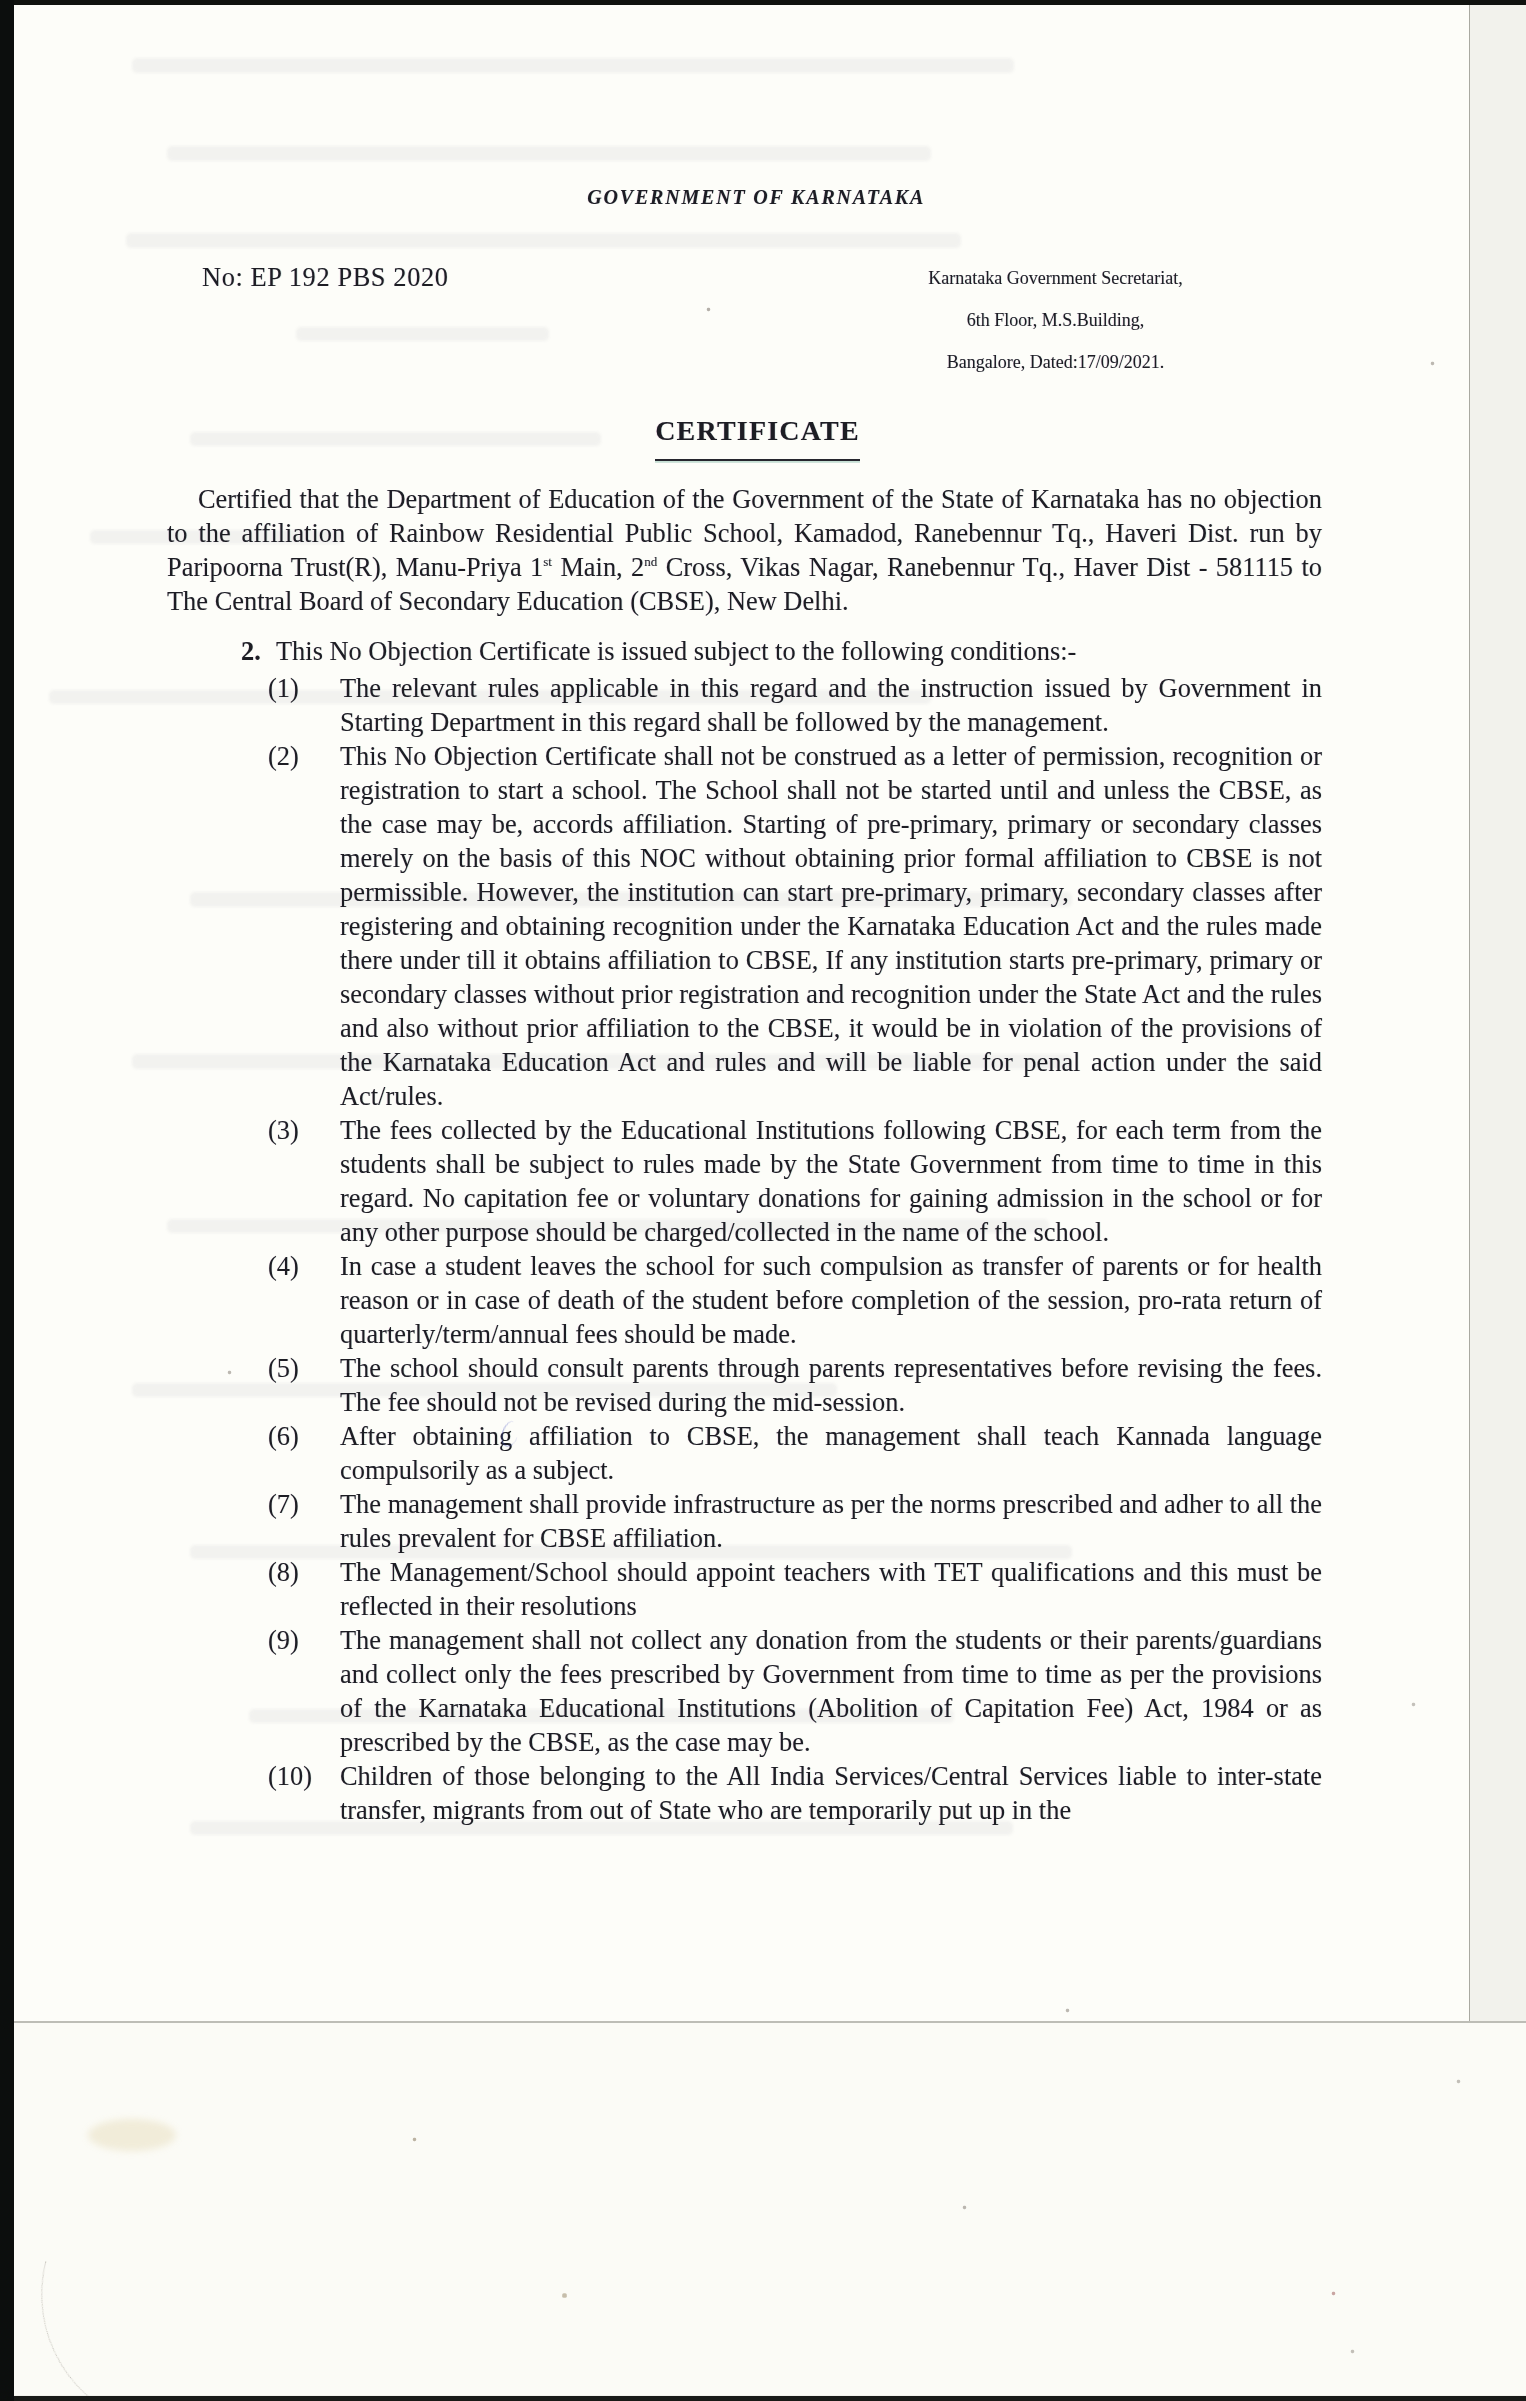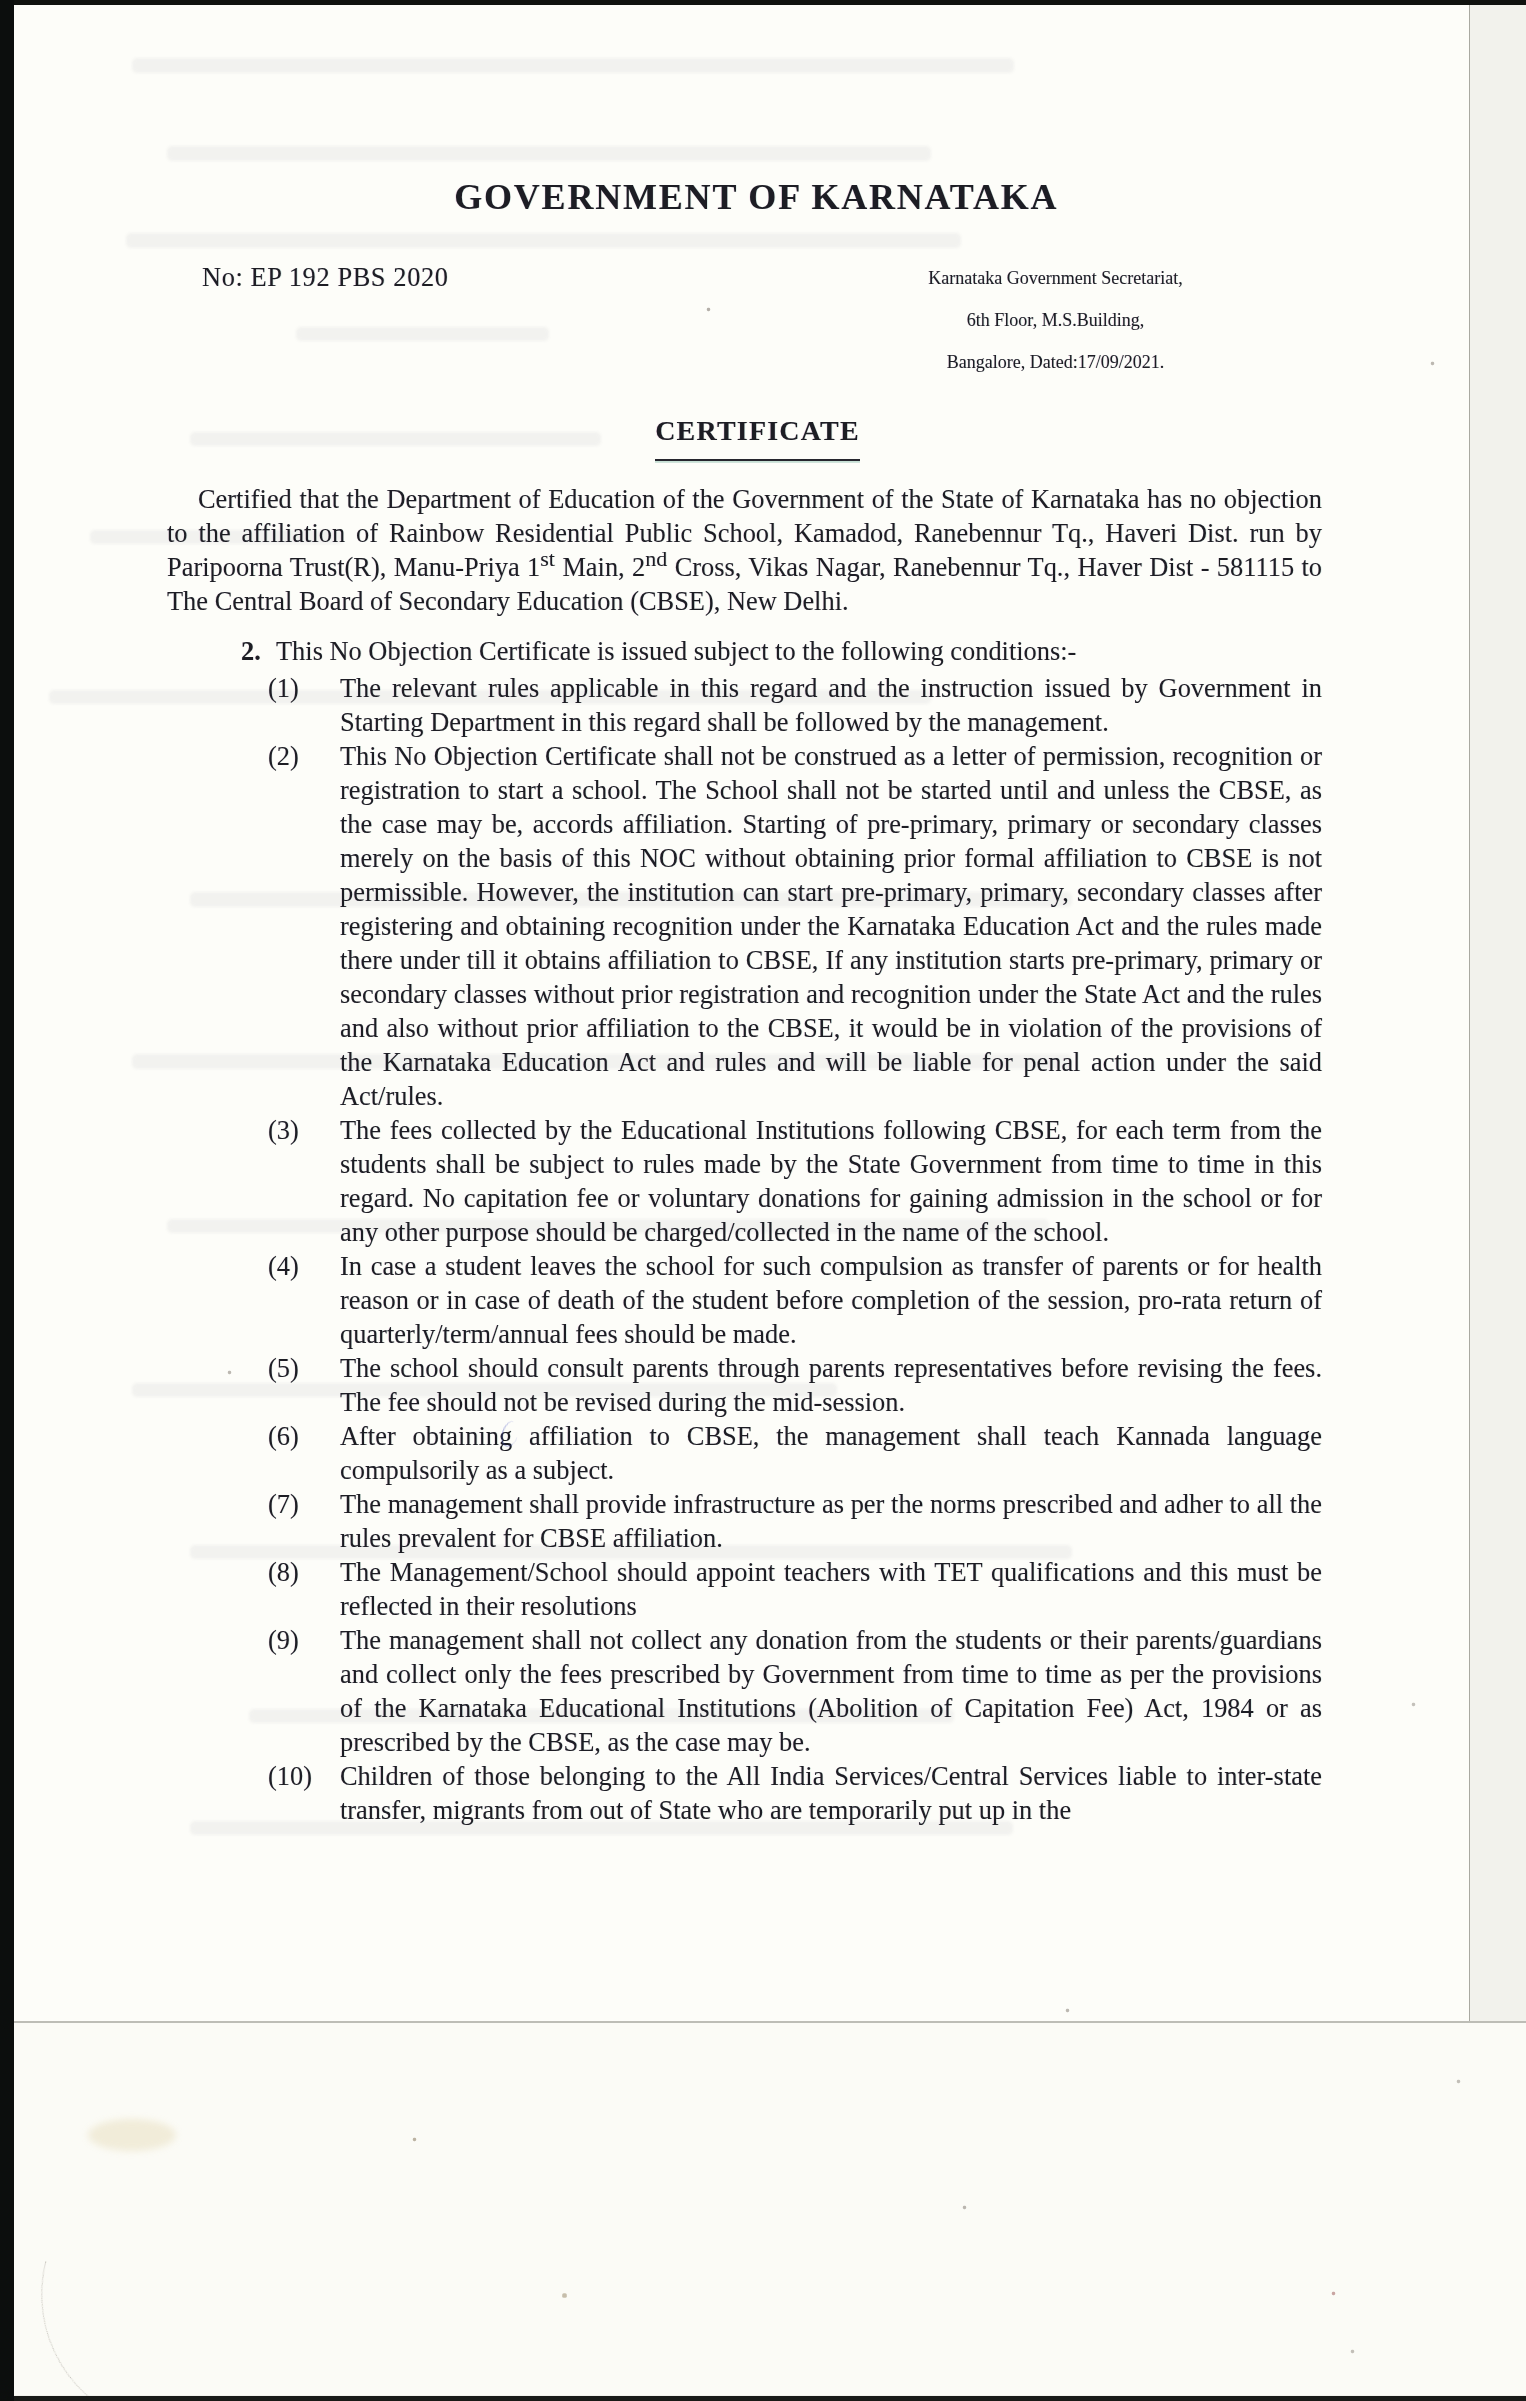--- a/index.html
+++ b/index.html
@@ -28,22 +28,23 @@
     background:#fbfbf6;z-index:2;
   }
 
   
   .ghost{position:absolute;background:#6a6a78;opacity:.07;filter:blur(1.8px);border-radius:4.7px;z-index:1;}
 
   .content{position:relative;z-index:2;}
 
   .title{
     margin:0;padding:175px 0 0 23.5px;text-align:center;
-    font-size:36px;font-weight:bold;letter-spacing:1.8px;line-height:34px;
+    font-size:20px;font-weight:bold;letter-spacing:1.8px;line-height:34px;
     text-shadow:0.6px 0 0 rgba(0,130,110,.18),-0.6px 0 0 rgba(170,0,130,.15);
+    font-style:italic;
   }
   .ref-row{position:relative;margin-top:47px;height:128px;}
   .ref-no{
     position:absolute;left:35px;top:1.2px;font-weight:normal;font-size:26.4px;
     letter-spacing:0.6px;
     text-shadow:0.6px 0 0 rgba(0,130,110,.18),-0.6px 0 0 rgba(170,0,130,.15);
   }
   .address{
     position:absolute;left:636px;top:-3.5px;width:505px;text-align:center;
     font-size:18px;line-height:42px;
@@ -54,21 +55,21 @@
     display:inline-block;font-size:28px;font-weight:bold;letter-spacing:1.2px;
     padding-bottom:12px;border-bottom:2.9px solid #26262e;
     box-shadow:0 1.8px 0 rgba(0,120,80,.22);
     text-shadow:0.6px 0 0 rgba(0,130,110,.18),-0.6px 0 0 rgba(170,0,130,.15);
   }
   .intro{
     margin:21px 0 0 0;text-align:justify;font-size:26.4px;line-height:34px;
     text-indent:31px;
     text-shadow:0.6px 0 0 rgba(0,130,110,.15),-0.6px 0 0 rgba(170,0,130,.12);
   }
-  .intro sup{font-size:22px;line-height:0;font-family:Liberation Serif, serif;}
+  .intro sup{font-size:13px;line-height:0;font-family:Liberation Serif, serif;}
   .item2{
     position:relative;margin-top:16.5px;padding-left:109px;
     font-size:26.4px;line-height:34px;
     text-shadow:0.6px 0 0 rgba(0,130,110,.15),-0.6px 0 0 rgba(170,0,130,.12);
   }
   .item2-num{position:absolute;left:74px;top:0;font-weight:bold;}
   .conditions{list-style:none;margin:2.4px 0 0 0;padding:0;}
   .conditions li{
     position:relative;padding-left:173px;text-align:justify;
     font-size:26.4px;line-height:34px;

